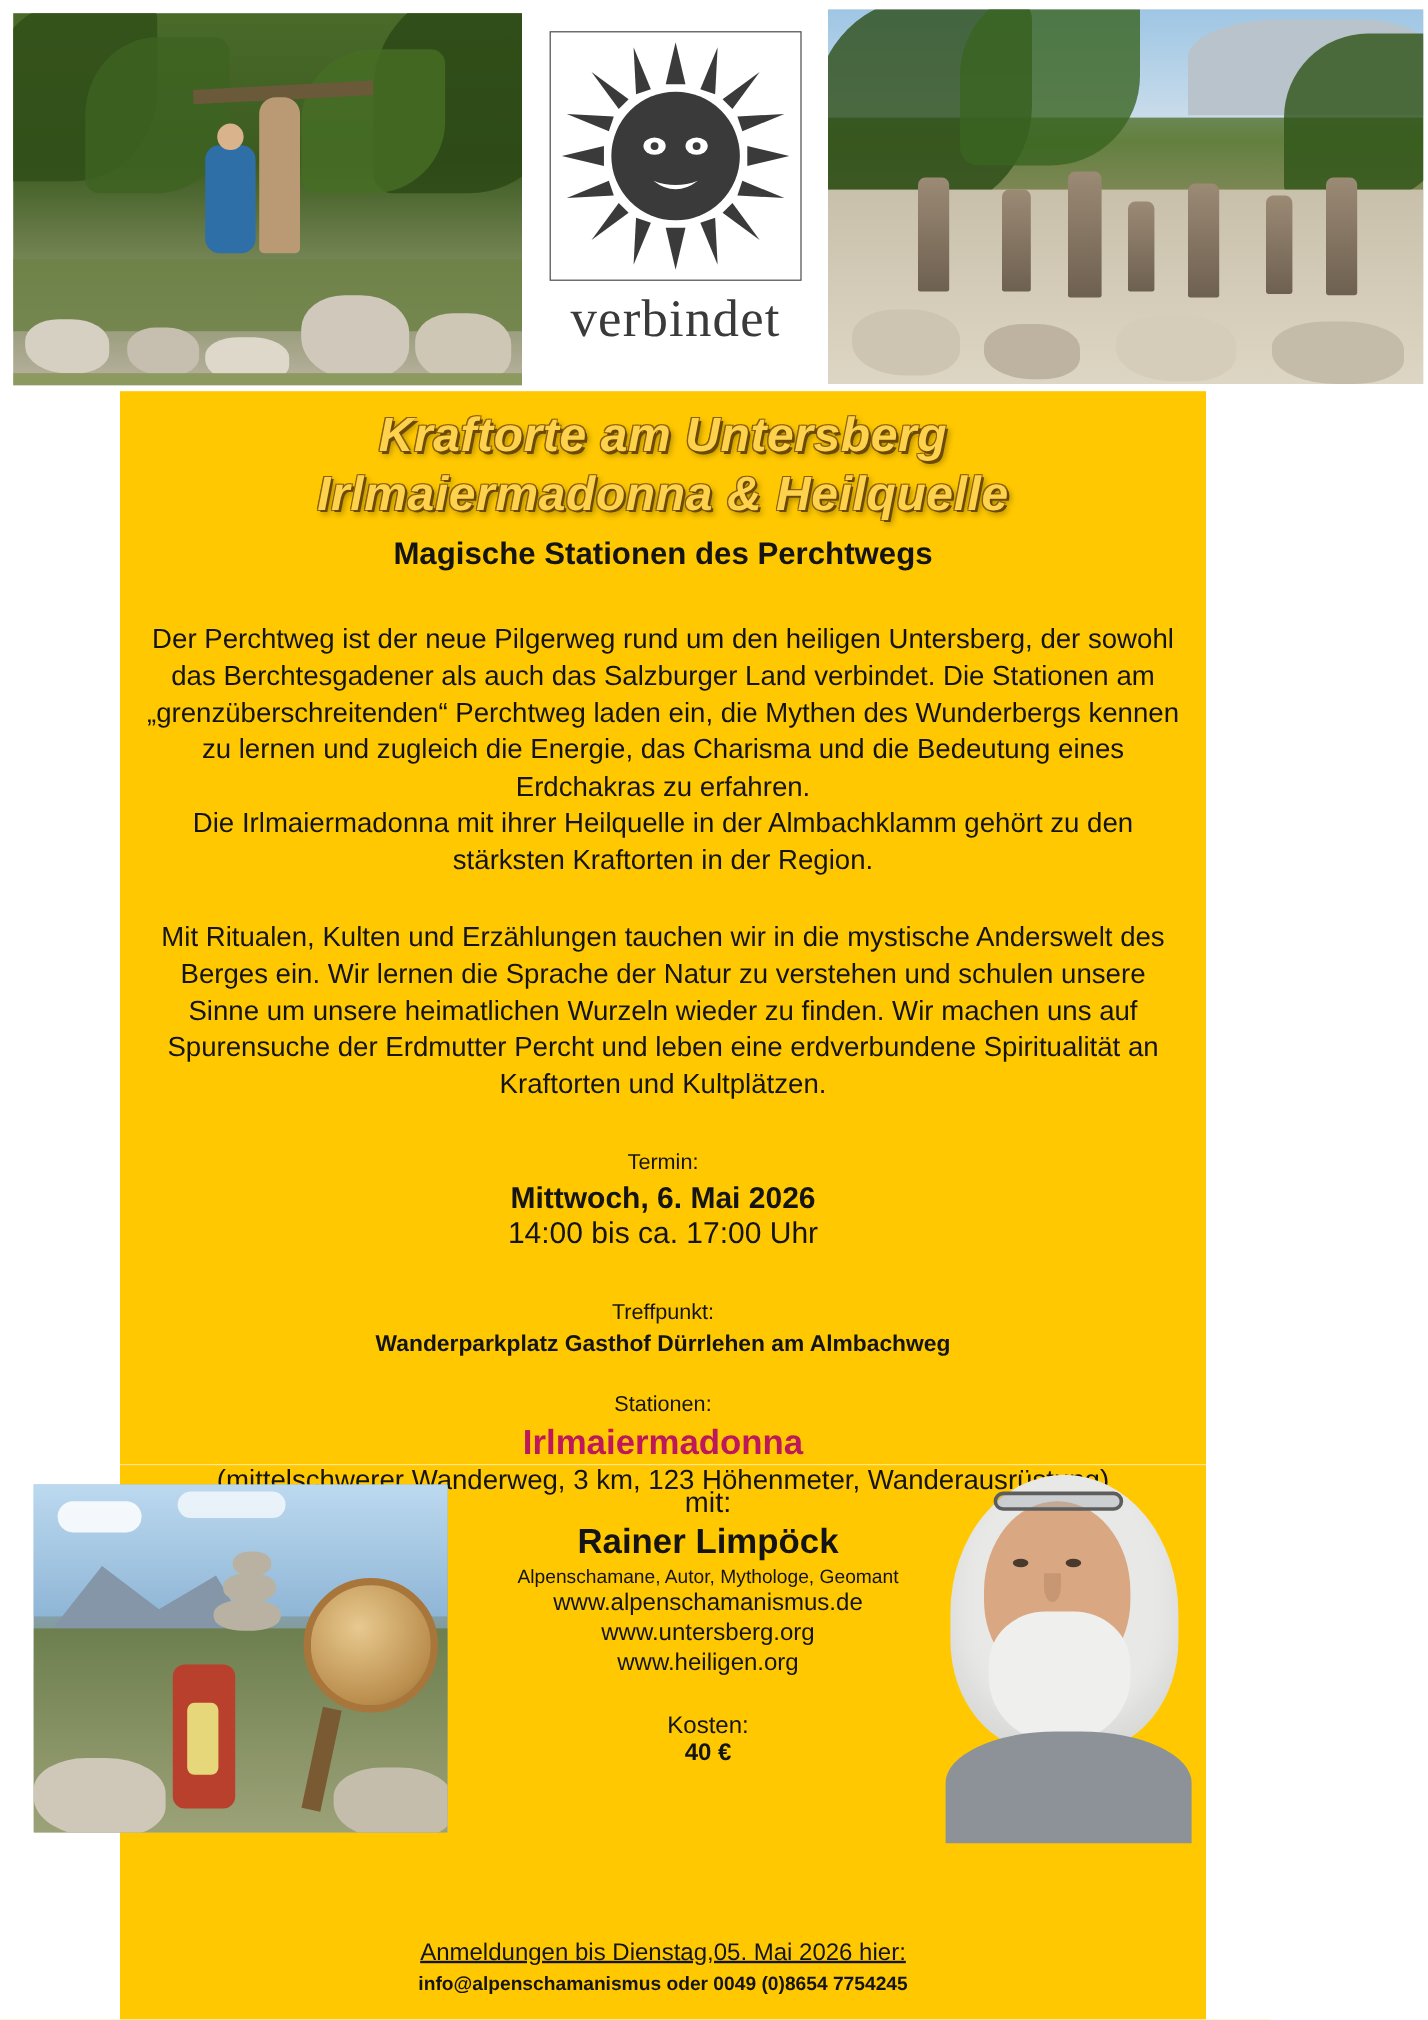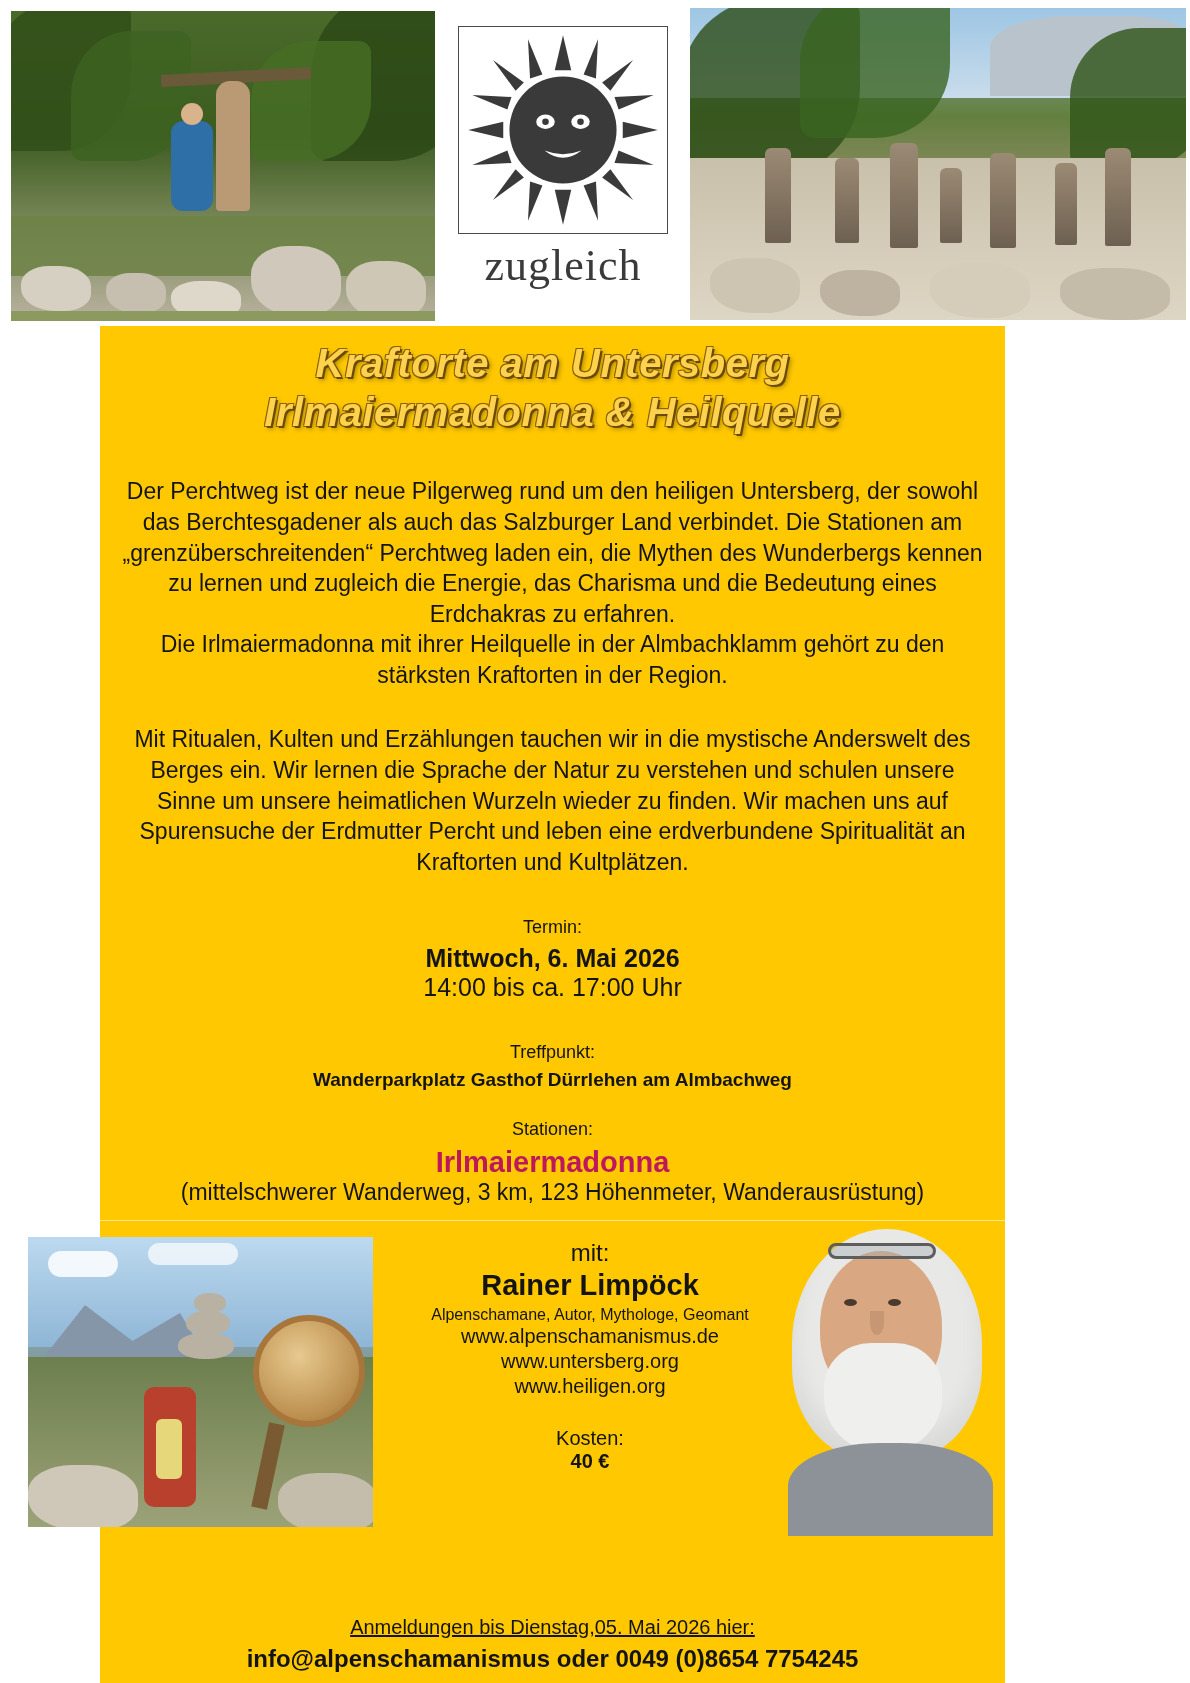--- a/index.html
+++ b/index.html
@@ -261,21 +261,21 @@
     left: 0; top: 395px;
     width: 905px;
     text-align: center;
   }
   .footer-line1 {
     font-size: 20px;
     color: #141414;
     text-decoration: underline;
   }
   .footer-line2 {
-    font-size: 24px;
+    font-size: 16px;
     font-weight: bold;
     color: #141414;
     margin-top: 6px;
   }
 
   
   .cairn {
     position: absolute;
     background: #b9b2a3;
     border-radius: 45%;
@@ -339,21 +339,21 @@
           <ellipse cx="117" cy="92" rx="9" ry="7"></ellipse>
           <path d="M82 120 q18 14 36 0 q-18 7 -36 0 Z"></path>
         </g>
         <g fill="#3a3a3a">
           <circle cx="83" cy="92" r="3.2"></circle>
           <circle cx="117" cy="92" r="3.2"></circle>
           <path d="M97 96 q3 12 -4 16 q8 3 12 -2 q-5 -6 -4 -14 Z"></path>
         </g>
       </svg>
     </div>
-    <div class="logo-word">zugleich</div>
+    <div class="logo-word">verbindet</div>
   </div>
 
   <div class="photo-right">
     <div style="position:absolute;left:0;top:0;width:496px;height:90px;background:linear-gradient(180deg,#9ec6e4,#c9dceb);"></div>
     <div style="position:absolute;left:300px;top:8px;width:200px;height:80px;background:#b9c3cc;border-radius:40% 30% 0 0;"></div>
     <div class="leaf" style="left:-10px;top:-10px;width:180px;height:180px;background:#2c4c17;"></div>
     <div class="leaf" style="left:110px;top:-20px;width:150px;height:150px;background:#3a6420;"></div>
     <div class="leaf" style="left:380px;top:20px;width:140px;height:140px;background:#2f5418;"></div>
     <div style="position:absolute;left:0;top:150px;width:496px;height:162px;background:linear-gradient(180deg,#c9c0ab,#ded6c4);"></div>
     <div class="pillar" style="left:75px;top:140px;width:26px;height:95px;"></div>
@@ -368,20 +368,21 @@
     <div class="rock" style="left:240px;top:255px;width:100px;height:55px;background:#d5ccb9;"></div>
     <div class="rock" style="left:370px;top:260px;width:110px;height:52px;background:#c4bba8;"></div>
   </div>
 </div>
 
 <div class="poster">
   <div class="poster-inner">
 
     <div class="title-1">Kraftorte am Untersberg</div>
     <div class="title-2">Irlmaiermadonna &amp; Heilquelle</div>
+    <div class="subtitle">Magische Stationen des Perchtwegs</div>
 
     <p class="para block-1">Der Perchtweg ist der neue Pilgerweg rund um den heiligen Untersberg, der sowohl das Berchtesgadener als auch das Salzburger Land verbindet. Die Stationen am „grenzüberschreitenden“ Perchtweg laden ein, die Mythen des Wunderbergs kennen zu lernen und zugleich die Energie, das Charisma und die Bedeutung eines Erdchakras zu erfahren.</p>
     <p class="para">Die Irlmaiermadonna mit ihrer Heilquelle in der Almbachklamm gehört zu den stärksten Kraftorten in der Region.</p>
 
     <p class="para block-2">Mit Ritualen, Kulten und Erzählungen tauchen wir in die mystische Anderswelt des Berges ein. Wir lernen die Sprache der Natur zu verstehen und schulen unsere Sinne um unsere heimatlichen Wurzeln wieder zu finden. Wir machen uns auf Spurensuche der Erdmutter Percht und leben eine erdverbundene Spiritualität an Kraftorten und Kultplätzen.</p>
 
     <div class="sp-40"></div>
     <div class="label-small">Termin:</div>
     <div class="sp-6"></div>
     <div class="strong-line">Mittwoch, 6. Mai 2026</div>

